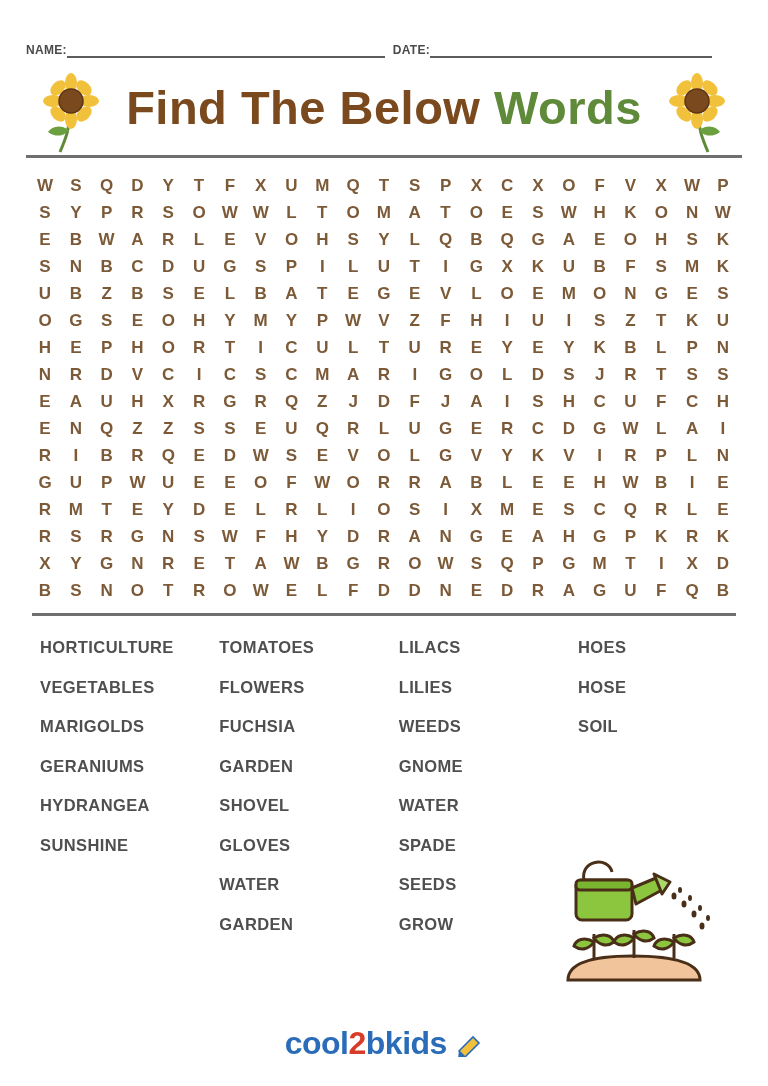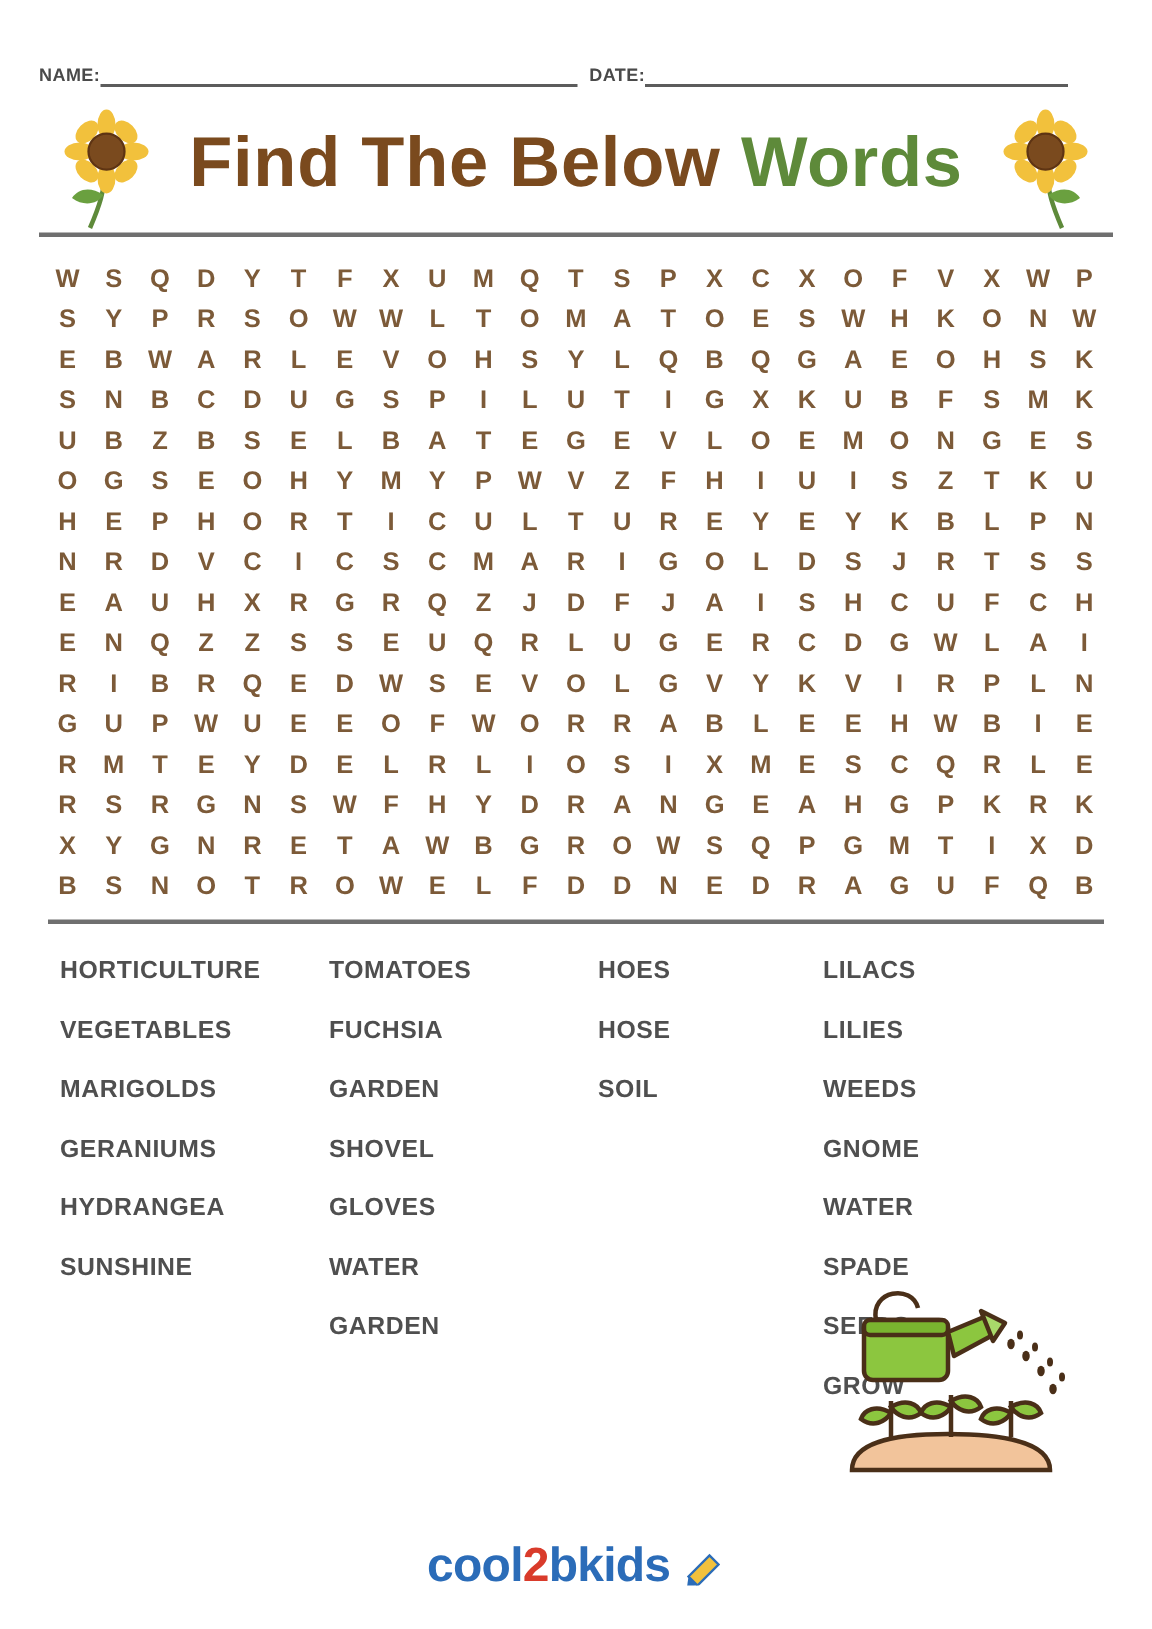--- a/index.html
+++ b/index.html
@@ -630,41 +630,42 @@
       <div class="word-col">
         <div class="word">HORTICULTURE</div>
         <div class="word">VEGETABLES</div>
         <div class="word">MARIGOLDS</div>
         <div class="word">GERANIUMS</div>
         <div class="word">HYDRANGEA</div>
         <div class="word">SUNSHINE</div>
       </div>
       <div class="word-col">
         <div class="word">TOMATOES</div>
+        <div class="word">FLOWERS</div>
         <div class="word">FUCHSIA</div>
         <div class="word">GARDEN</div>
         <div class="word">SHOVEL</div>
         <div class="word">GLOVES</div>
         <div class="word">WATER</div>
         <div class="word">GARDEN</div>
-      </div>
-      <div class="word-col col-4">
-        <div class="word">HOES</div>
-        <div class="word">HOSE</div>
-        <div class="word">SOIL</div>
       </div>
       <div class="word-col">
         <div class="word">LILACS</div>
         <div class="word">LILIES</div>
         <div class="word">WEEDS</div>
         <div class="word">GNOME</div>
         <div class="word">WATER</div>
         <div class="word">SPADE</div>
         <div class="word">SEEDS</div>
         <div class="word">GROW</div>
+      </div>
+      <div class="word-col col-4">
+        <div class="word">HOES</div>
+        <div class="word">HOSE</div>
+        <div class="word">SOIL</div>
       </div>
     </div>
 
   <svg class="illustration" viewBox="0 0 180 160">
 
     <rect x="26" y="42" width="56" height="40" rx="6" fill="#8cc63f" stroke="#4a2f18" stroke-width="3"></rect>
     <rect x="26" y="42" width="56" height="10" rx="4" fill="#7ab52f" stroke="#4a2f18" stroke-width="3"></rect>
 
     <path d="M34 42 C30 22, 58 18, 62 34" fill="none" stroke="#4a2f18" stroke-width="3"></path>
 

